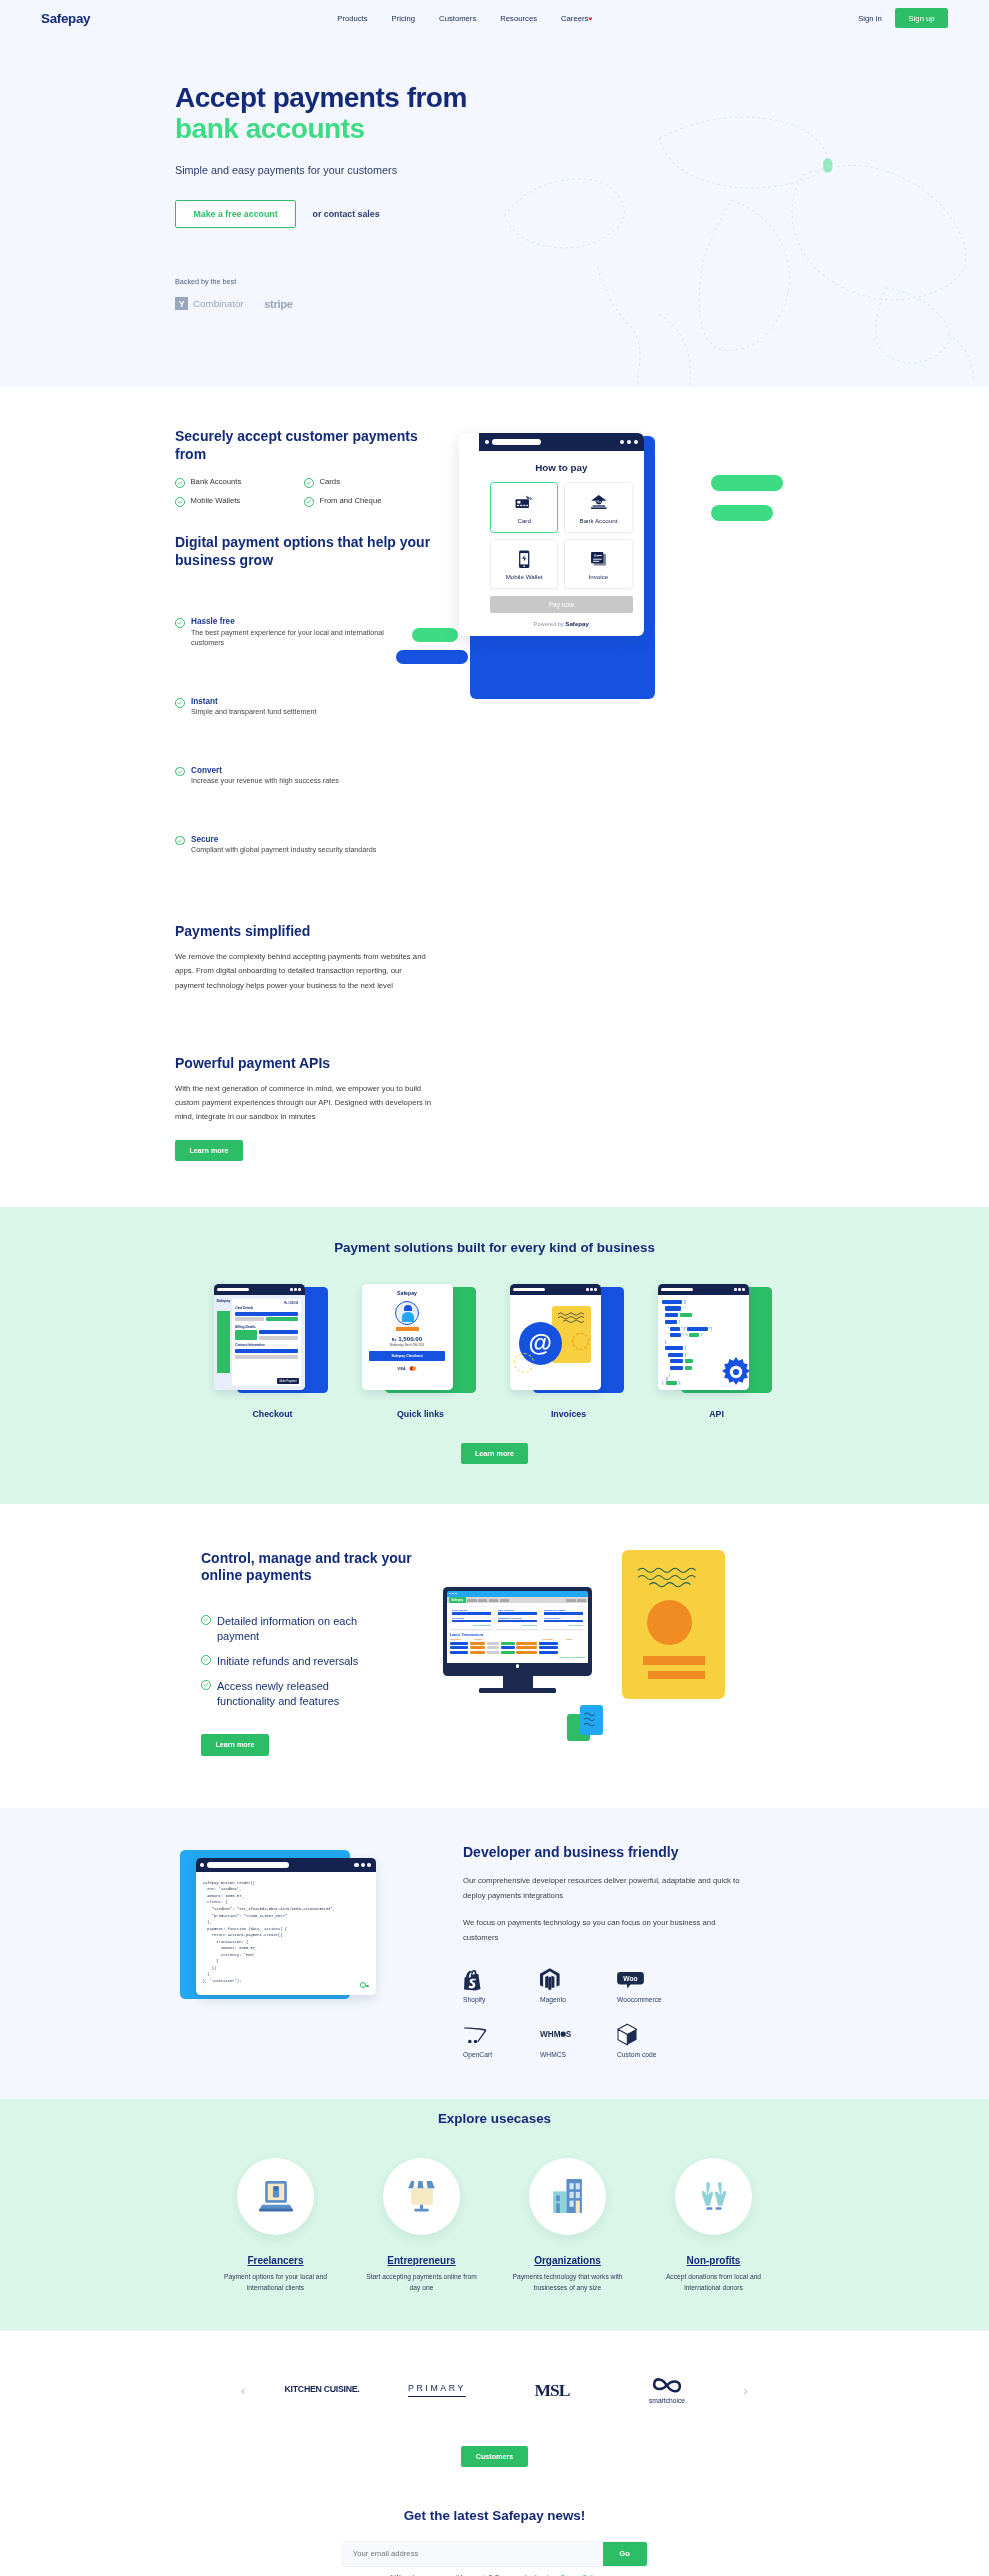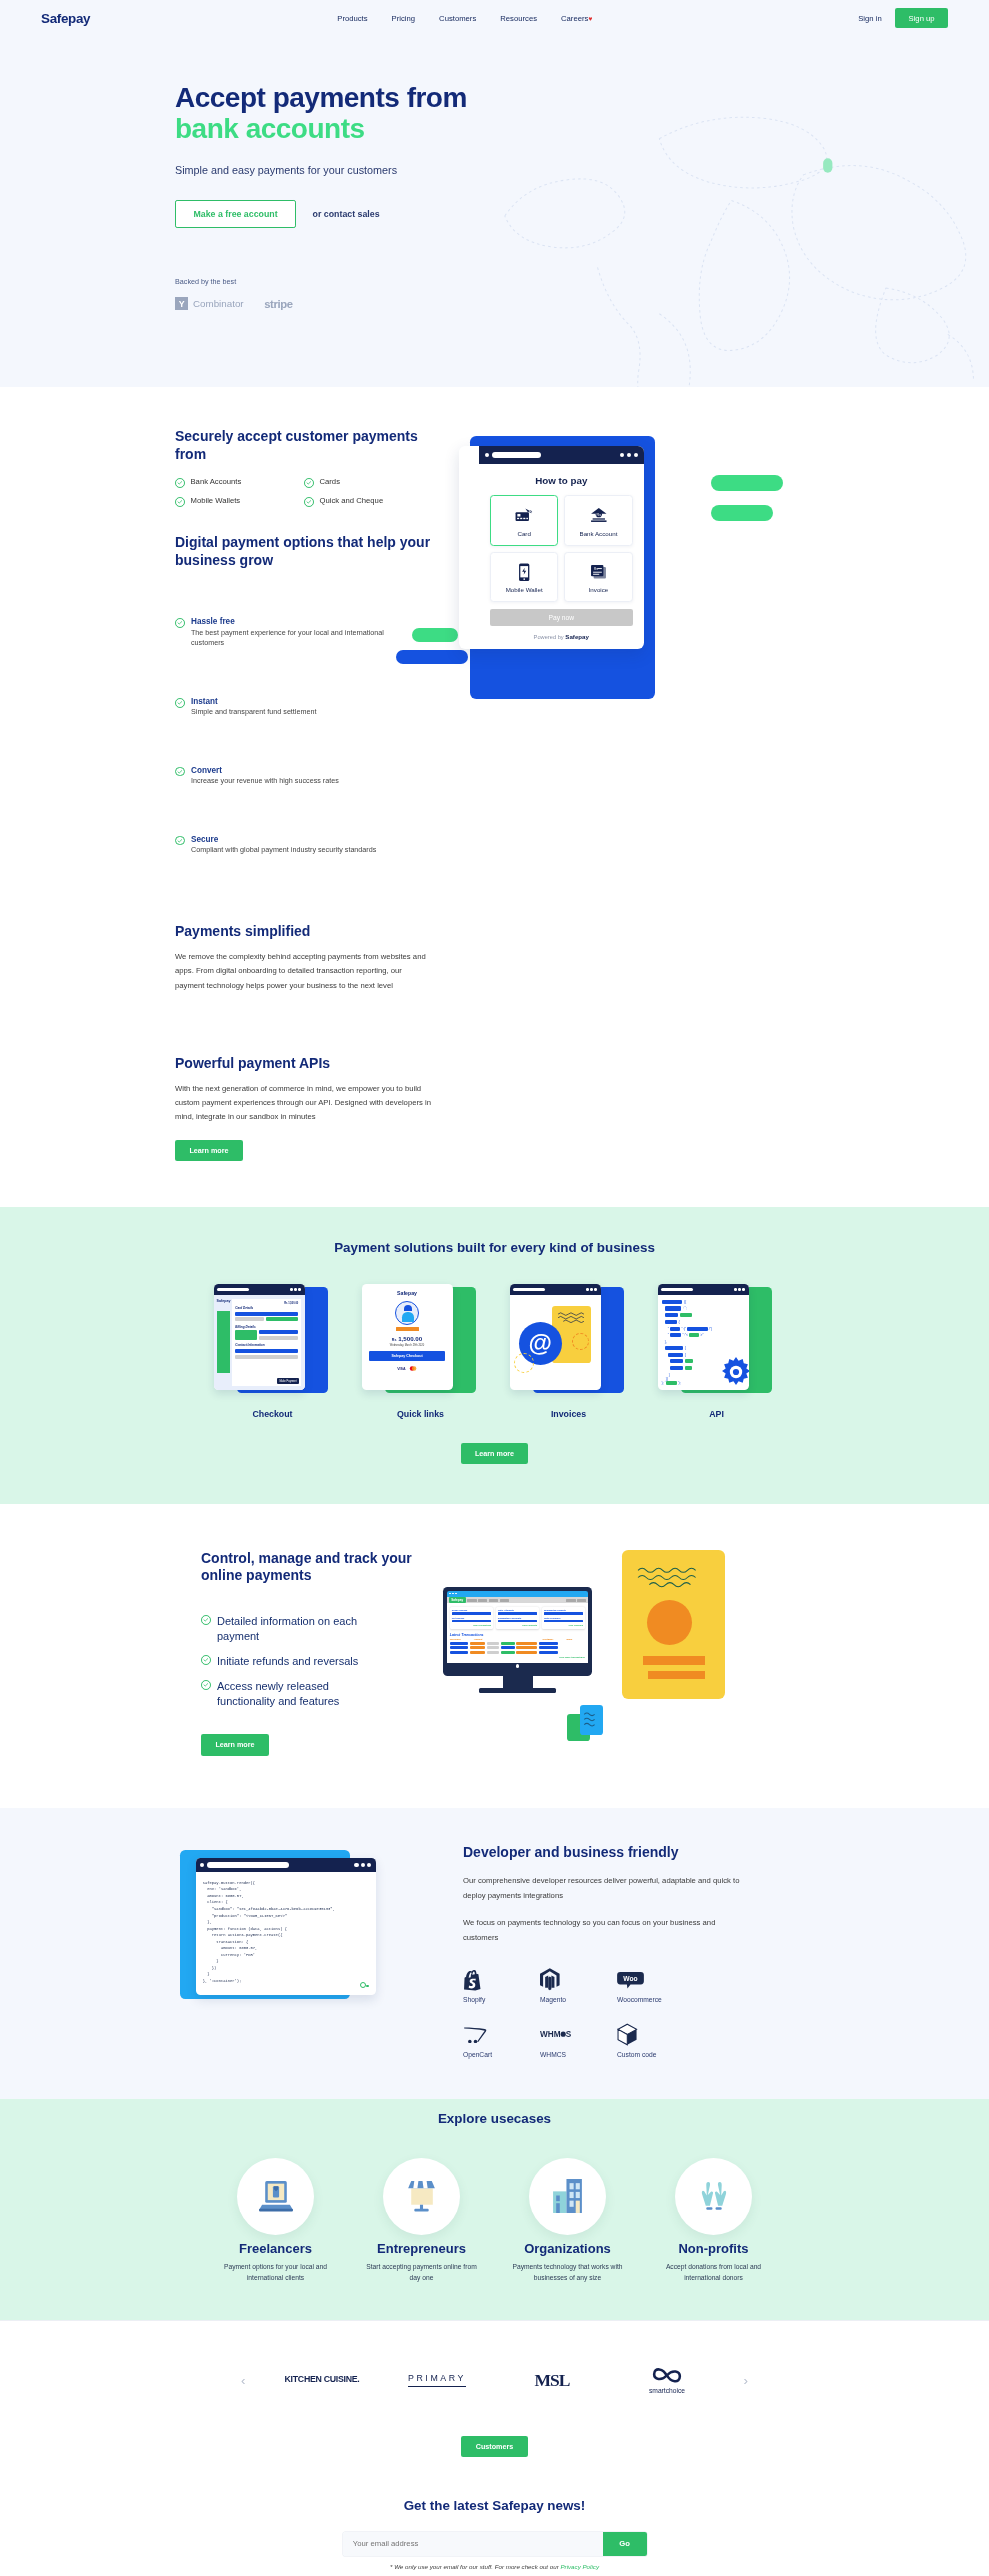--- a/index.html
+++ b/index.html
@@ -71,21 +71,21 @@
 
   
   .pay-mock-zone { position:relative; width:309px; height:289px; margin-left:10.3px; }
   .pill { position:absolute; border-radius:20.6px; }
   .pill-g1 { width:72px;height:15.5px;background:#3ddc84;right:-31px;top:47px; }
   .pill-g2 { width:62px;height:15.5px;background:#3ddc84;right:-20.6px;top:77px; }
   .pill-b1 { width:72px;height:13.4px;background:#1552e0;left:-47px;top:222px; }
   .pill-g3 { width:46px;height:13.4px;background:#3ddc84;left:-31px;top:200px; }
   .pay-shadow { position:absolute; left:27px; top:7.2px; width:185px; height:263px;
     background:#1552e0; border-radius:6.2px; }
-  .pay-card { position:absolute; left:15.5px; top:18px; width:185px; background:#fff;
+  .pay-card { position:absolute; left:15.5px; top:5px; width:185px; background:#fff;
     border-radius:6.2px; box-shadow:0 5.2px 15.5px rgba(20,40,90,.14); overflow:hidden;padding-left:20px; }
   .pay-bar { height:17.5px; background:#14224f; display:flex; align-items:center; padding:0 6.2px; }
   .pay-bar .dot { width:4.1px;height:4.1px;border-radius:50%;background:#fff;margin-right:3.1px; }
   .pay-bar .addr { flex:1; height:5.7px; background:#fff; border-radius:3.1px; max-width:49px; }
   .pay-bar .dots3 { margin-left:auto; display:flex; gap:2.6px; }
   .pay-bar .dots3 i { width:4.1px;height:4.1px;border-radius:50%;background:#fff;display:block; }
   .pay-body { padding:11.3px 11.3px 9.3px; }
   .pay-title { text-align:center; font-size:9.8px; font-weight:bold; color:#14224f; margin-bottom:9.3px; }
   .pay-grid { display:grid; grid-template-columns:1fr 1fr; gap:6.2px; }
   .pay-opt { border:0.5px solid #eceff6; border-radius:3.6px; padding:8.2px 4.1px 6.7px; text-align:center;
@@ -191,21 +191,21 @@
   .plat-icon { height:27px; display:flex; align-items:center;text-align:right; }
   .plat-icon svg { fill:#1b2a4e; }
   .plat-name { font-size:6.7px; color:#2a3a6e; margin-top:3.1px; }
 
   
   .sec-use { background:#d9f6e8; padding:12px 0 36px; }
   .use-grid { margin-top:32px; display:flex; justify-content:center; gap:28px; }
   .use { width:118px; text-align:center; }
   .use-circle { width:77px; height:77px; border-radius:50%; background:#fff; margin:0 auto;
     display:flex; align-items:center; justify-content:center; box-shadow:0 4.1px 11.3px rgba(30,80,60,.08); }
-  .use-title { margin-top:6px; font-size:13px; font-weight:bold; color:#132a78; }
+  .use-title { margin-top:20px; font-size:10px; font-weight:bold; color:#132a78;text-decoration:underline; }
   .use-desc { margin-top:6.2px; font-size:6.7px; line-height:1.6; color:#2c3b55; }
 
   
   .sec-cust { background:#fff; padding:31px 0 31px; border-top:0.5px solid #eceff4; }
   .cust-row { display:flex; align-items:center; justify-content:center; gap:38px; }
   .arrow { font-size:13.4px; color:#b9c0cf; cursor:pointer; user-select:none; }
   .cust-logo { width:77px; height:57px; display:flex; align-items:center; justify-content:center; }
   .cust-btn-wrap { margin-top:27px; text-align:center; }
 
   
@@ -314,21 +314,21 @@
                 </svg>
               </span>
             <span class="check-label">Mobile Wallets</span>
           </div>
           <div class="check-item">
             <span class="check">
                 <svg viewBox="0 0 12 12">
                   <path d="M2 6l2.6 2.6L10 3.4" stroke="#2ebd67" stroke-width="1.6" fill="none" stroke-linecap="round"></path>
                 </svg>
               </span>
-            <span class="check-label">Quick and Cheque</span>
+            <span class="check-label">From and Cheque</span>
           </div>
         </div>
 
         <div style="height:19.6px"></div>
         <h2>Digital payment options that help your business grow</h2>
         <div class="feat-list">
           <div class="feat">
             <span class="check">
                 <svg viewBox="0 0 12 12">
                   <path d="M2 6l2.6 2.6L10 3.4" stroke="#2ebd67" stroke-width="1.6" fill="none" stroke-linecap="round"></path>

